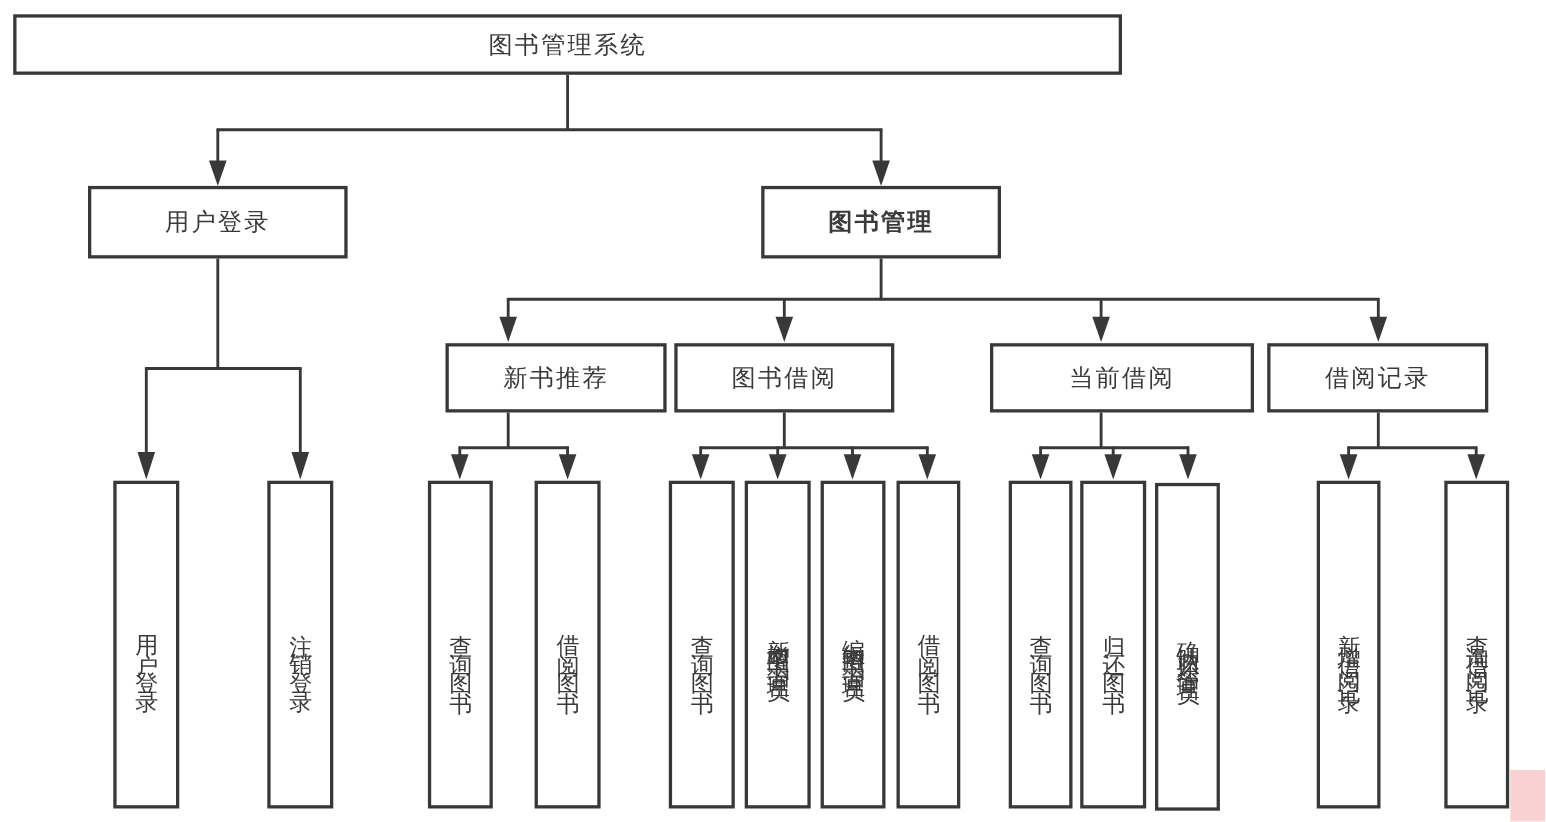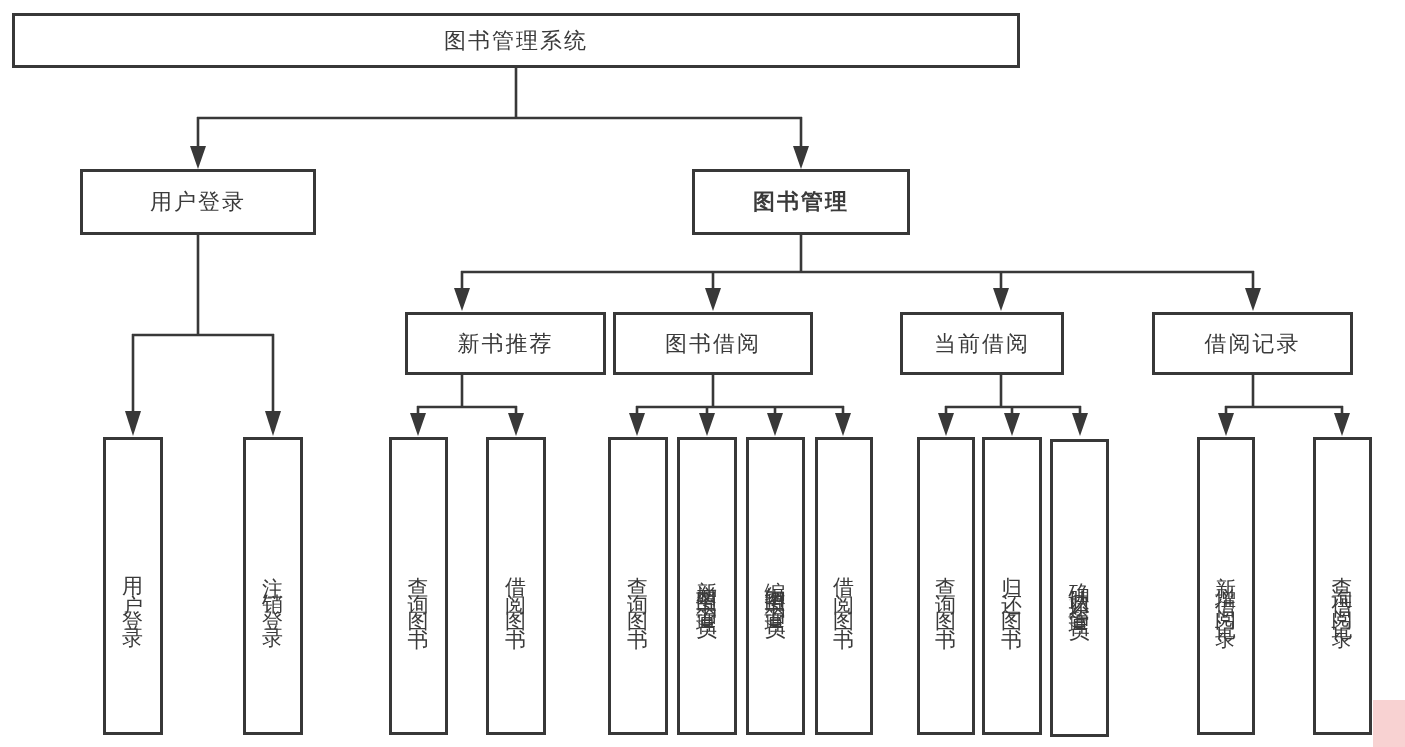--- a/index.html
+++ b/index.html
@@ -139,21 +139,21 @@
   <div class="hbox" style="left:692px;top:169px;width:218px;height:66px;font-weight:bold;">
     <span>图书管理</span>
   </div>
 
   <div class="hbox" style="left:361px;top:312px;width:201px;height:63px;margin-left:44px;">
     <span>新书推荐</span>
   </div>
   <div class="hbox" style="left:613px;top:312px;width:200px;height:63px;">
     <span>图书借阅</span>
   </div>
-  <div class="hbox" style="left:900px;top:312px;width:164px;height:63px;">
+  <div class="hbox" style="left:900px;top:312px;width:240px;height:63px;">
     <span>当前借阅</span>
   </div>
   <div class="hbox" style="left:1152px;top:312px;width:201px;height:63px;">
     <span>借阅记录</span>
   </div>
 
   <div class="vbox" style="left:103px;top:437px;width:60px;height:298px;">
     <span class="vlabel sp-wide">用户登录</span>
   </div>
   <div class="vbox" style="left:243px;top:437px;width:60px;height:298px;">

